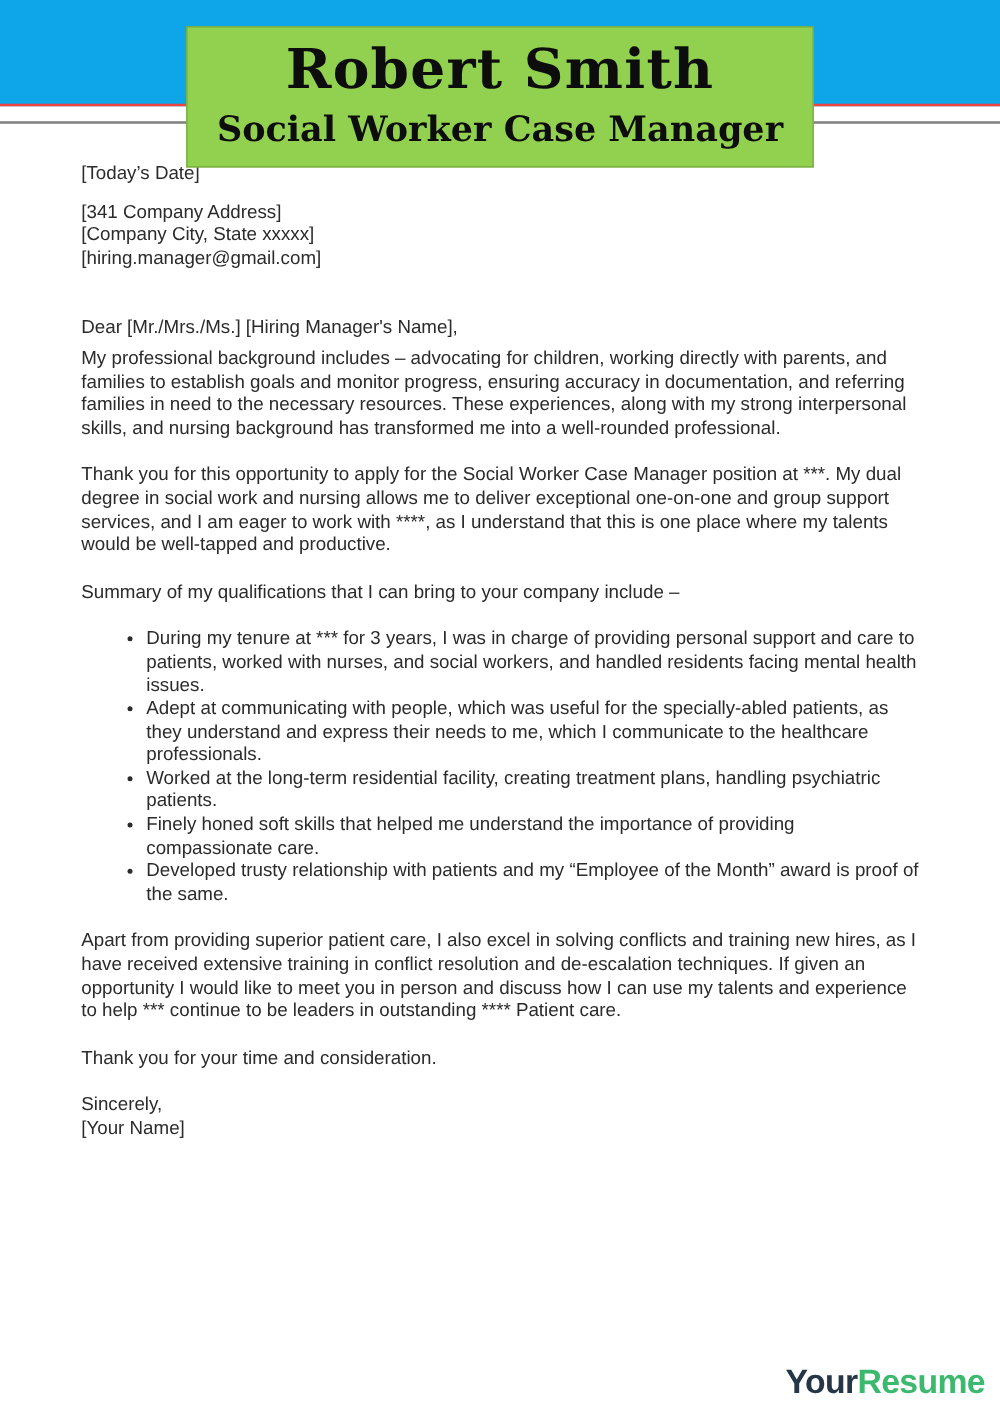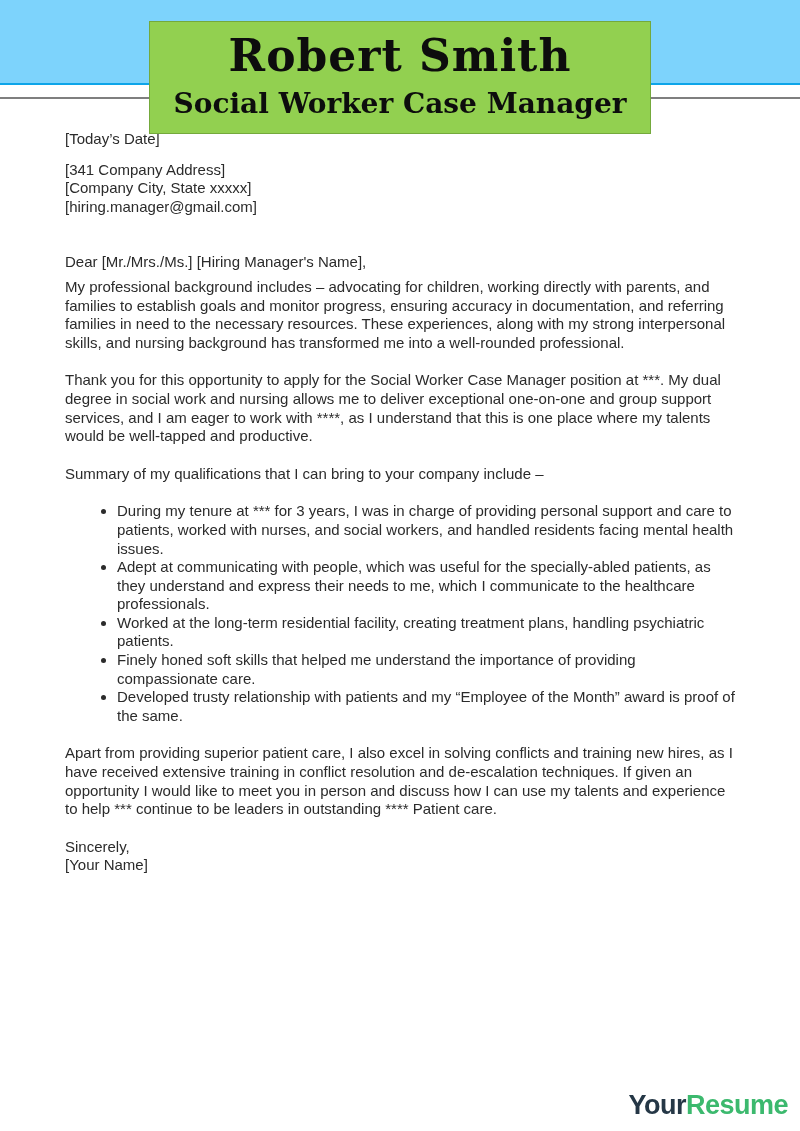--- a/index.html
+++ b/index.html
@@ -13,22 +13,22 @@
     margin: 0 auto;
     background: #ffffff;
     overflow: hidden;
   }
 
   
   .top-band {
     position: relative;
     width: 100%;
     height: 85px;
-    background: #7dd3fc;
-    border-bottom: 2px solid #0ea5e9;
+    background: #0ea5e9;
+    border-bottom: 2px solid #ef4444;
   }
   .name-plate {
     position: absolute;
     left: 149px;
     top: 21px;
     width: 502px;
     height: 113px;
     background: #92d050;
     border: 1px solid #74a93c;
     text-align: center;
@@ -154,20 +154,21 @@
     <ul>
       <li>During my tenure at *** for 3 years, I was in charge of providing personal support and care to patients, worked with nurses, and social workers, and handled residents facing mental health issues.</li>
       <li>Adept at communicating with people, which was useful for the specially-abled patients, as they understand and express their needs to me, which I communicate to the healthcare professionals.</li>
       <li>Worked at the long-term residential facility, creating treatment plans, handling psychiatric patients.</li>
       <li>Finely honed soft skills that helped me understand the importance of providing compassionate care.</li>
       <li>Developed trusty relationship with patients and my “Employee of the Month” award is proof of the same.</li>
     </ul>
 
     <p>Apart from providing superior patient care, I also excel in solving conflicts and training new hires, as I have received extensive training in conflict resolution and de-escalation techniques. If given an opportunity I would like to meet you in person and discuss how I can use my talents and experience to help *** continue to be leaders in outstanding **** Patient care.</p>
 
+    <p>Thank you for your time and consideration.</p>
 
     <div class="signoff-block">
       <div>Sincerely,</div>
       <div>[Your Name]</div>
     </div>
   </main>
 
 
   <div class="logo">
     <span class="logo-qwik">Your</span><span class="logo-resume">Resume</span>

